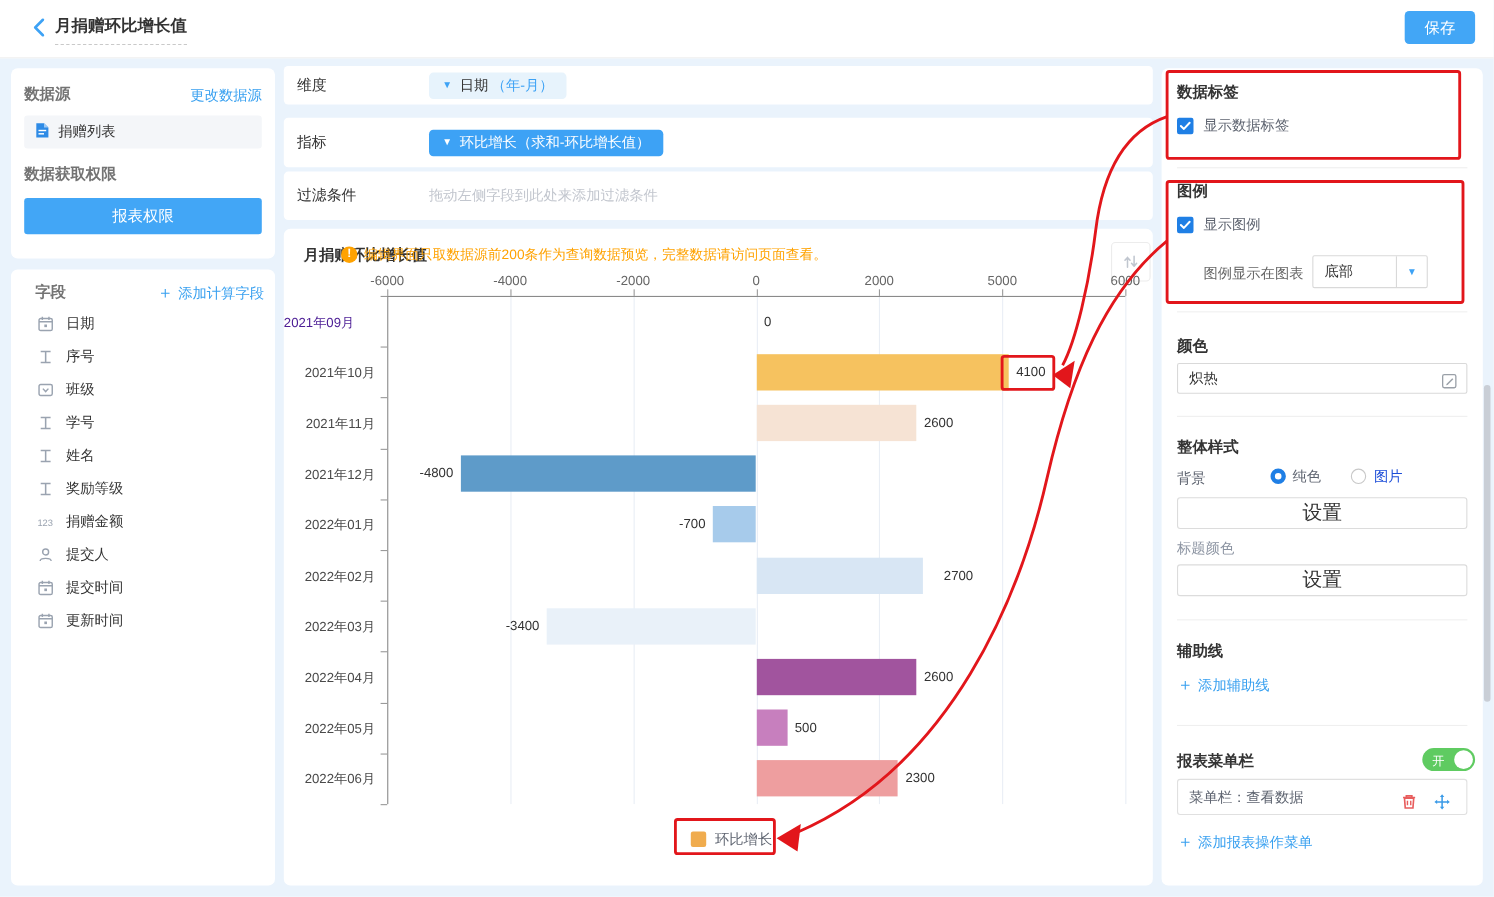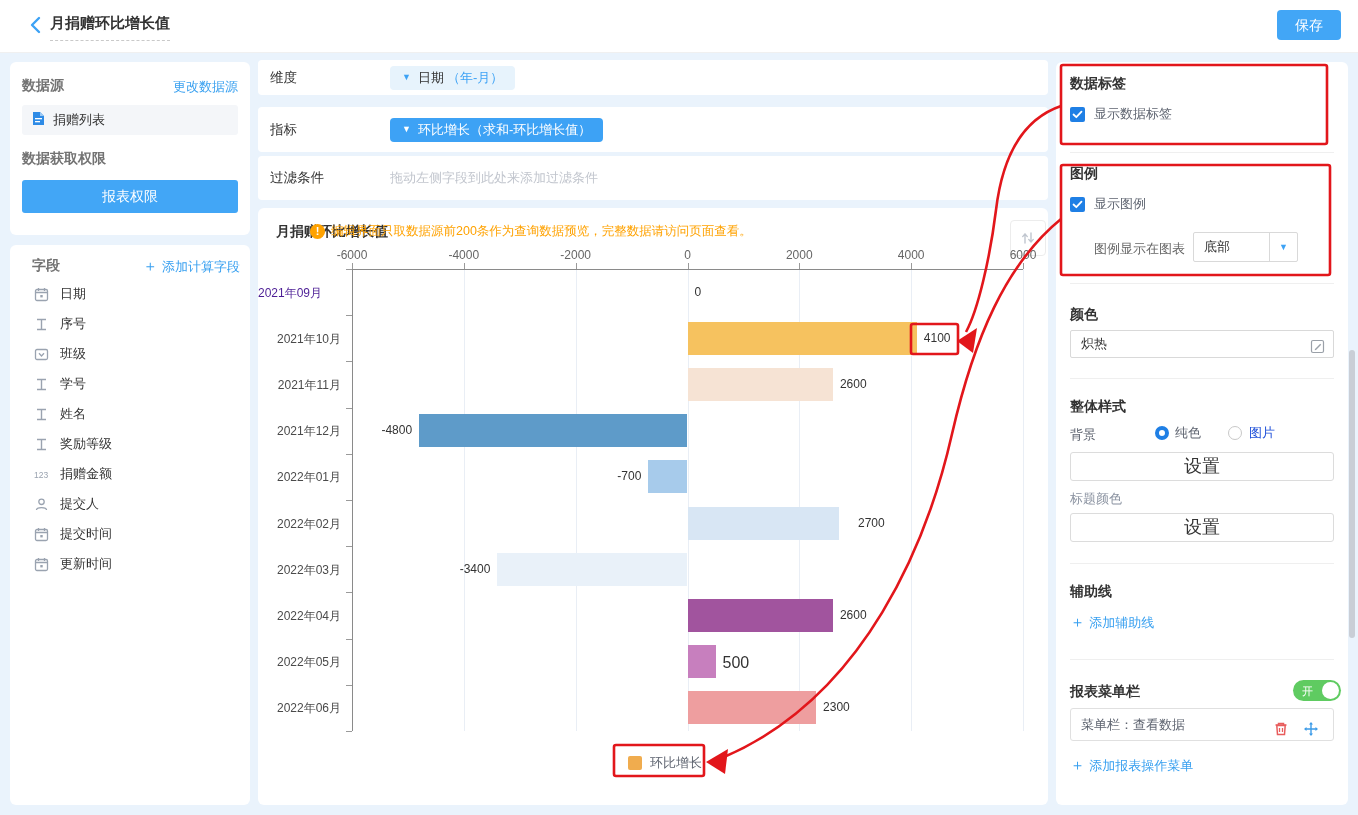--- a/index.html
+++ b/index.html
@@ -225,21 +225,21 @@
         <div style="position: absolute; left: 317.7px; top: 55px; width: 1px; height: 6px; background: rgb(154, 154, 154);"></div>
         <div style="position: absolute; left: 317.7px; top: 40px; transform: translateX(-50%); font-size: 12px; color: rgb(102, 102, 102);">-2000</div>
         <div style="position: absolute; left: 429.5px; top: 61px; width: 1px; height: 462px; background: rgb(233, 238, 245);"></div>
         <div style="position: absolute; left: 429.5px; top: 55px; width: 1px; height: 6px; background: rgb(154, 154, 154);"></div>
         <div style="position: absolute; left: 429.5px; top: 40px; transform: translateX(-50%); font-size: 12px; color: rgb(102, 102, 102);">0</div>
         <div style="position: absolute; left: 541.3px; top: 61px; width: 1px; height: 462px; background: rgb(233, 238, 245);"></div>
         <div style="position: absolute; left: 541.3px; top: 55px; width: 1px; height: 6px; background: rgb(154, 154, 154);"></div>
         <div style="position: absolute; left: 541.3px; top: 40px; transform: translateX(-50%); font-size: 12px; color: rgb(102, 102, 102);">2000</div>
         <div style="position: absolute; left: 653.2px; top: 61px; width: 1px; height: 462px; background: rgb(233, 238, 245);"></div>
         <div style="position: absolute; left: 653.2px; top: 55px; width: 1px; height: 6px; background: rgb(154, 154, 154);"></div>
-        <div style="position: absolute; left: 653.2px; top: 40px; transform: translateX(-50%); font-size: 12px; color: rgb(102, 102, 102);">4000</div>
+        <div style="position: absolute; left: 653.2px; top: 40px; transform: translateX(-50%); font-size: 12px; color: rgb(102, 102, 102);">5000</div>
         <div style="position: absolute; left: 765px; top: 61px; width: 1px; height: 462px; background: rgb(233, 238, 245);"></div>
         <div style="position: absolute; left: 765px; top: 55px; width: 1px; height: 6px; background: rgb(154, 154, 154);"></div>
         <div style="position: absolute; left: 765px; top: 40px; transform: translateX(-50%); font-size: 12px; color: rgb(102, 102, 102);">6000</div>
         <div style="position: absolute; left: 94px; top: 61px; width: 671px; height: 1px; background: rgb(138, 138, 138);"></div>
         <div style="position: absolute; left: 94px; top: 61px; width: 1px; height: 462px; background: rgb(138, 138, 138);"></div>
         <div style="position: absolute; left: 88px; top: 61px; width: 6px; height: 1px; background: rgb(154, 154, 154);"></div>
         <div style="position: absolute; left: 88px; top: 107.2px; width: 6px; height: 1px; background: rgb(154, 154, 154);"></div>
         <div style="position: absolute; left: 88px; top: 153.4px; width: 6px; height: 1px; background: rgb(154, 154, 154);"></div>
         <div style="position: absolute; left: 88px; top: 199.6px; width: 6px; height: 1px; background: rgb(154, 154, 154);"></div>
         <div style="position: absolute; left: 88px; top: 245.8px; width: 6px; height: 1px; background: rgb(154, 154, 154);"></div>
@@ -267,21 +267,21 @@
         <div style="position: absolute; left: 429.5px; top: 298.6px; width: 151px; height: 33px; background: rgb(216, 230, 244);"></div>
         <div style="position: absolute; left: 600px; top: 307.6px; font-size: 12px; color: rgb(51, 51, 51);">2700</div>
         <div style="position: absolute; left: 0px; top: 353.8px; width: 83px; text-align: right; font-size: 12px; color: rgb(74, 74, 74);">2022年03月</div>
         <div style="position: absolute; left: 239.4px; top: 344.8px; width: 190.1px; height: 33px; background: rgb(233, 241, 249);"></div>
         <div style="position: absolute; left: 182.4px; top: 353.8px; width: 50px; text-align: right; font-size: 12px; color: rgb(51, 51, 51);">-3400</div>
         <div style="position: absolute; left: 0px; top: 400px; width: 83px; text-align: right; font-size: 12px; color: rgb(74, 74, 74);">2022年04月</div>
         <div style="position: absolute; left: 429.5px; top: 391px; width: 145.4px; height: 33px; background: rgb(161, 84, 158);"></div>
         <div style="position: absolute; left: 581.9px; top: 400px; font-size: 12px; color: rgb(51, 51, 51);">2600</div>
         <div style="position: absolute; left: 0px; top: 446.2px; width: 83px; text-align: right; font-size: 12px; color: rgb(74, 74, 74);">2022年05月</div>
         <div style="position: absolute; left: 429.5px; top: 437.2px; width: 28px; height: 33px; background: rgb(199, 127, 190);"></div>
-        <div style="position: absolute; left: 464.5px; top: 446.2px; font-size: 16px; color: rgb(51, 51, 51);">500</div>
+        <div style="position: absolute; left: 464.5px; top: 446.2px; font-size: 12px; color: rgb(51, 51, 51);">500</div>
         <div style="position: absolute; left: 0px; top: 492.4px; width: 83px; text-align: right; font-size: 12px; color: rgb(74, 74, 74);">2022年06月</div>
         <div style="position: absolute; left: 429.5px; top: 483.4px; width: 128.6px; height: 33px; background: rgb(238, 158, 159);"></div>
         <div style="position: absolute; left: 565.1px; top: 492.4px; font-size: 12px; color: rgb(51, 51, 51);">2300</div>
       </div>
     <div class="legend">
       <div class="legend-swatch"></div>
       <div class="legend-text">环比增长</div>
     </div>
   </div>
 

